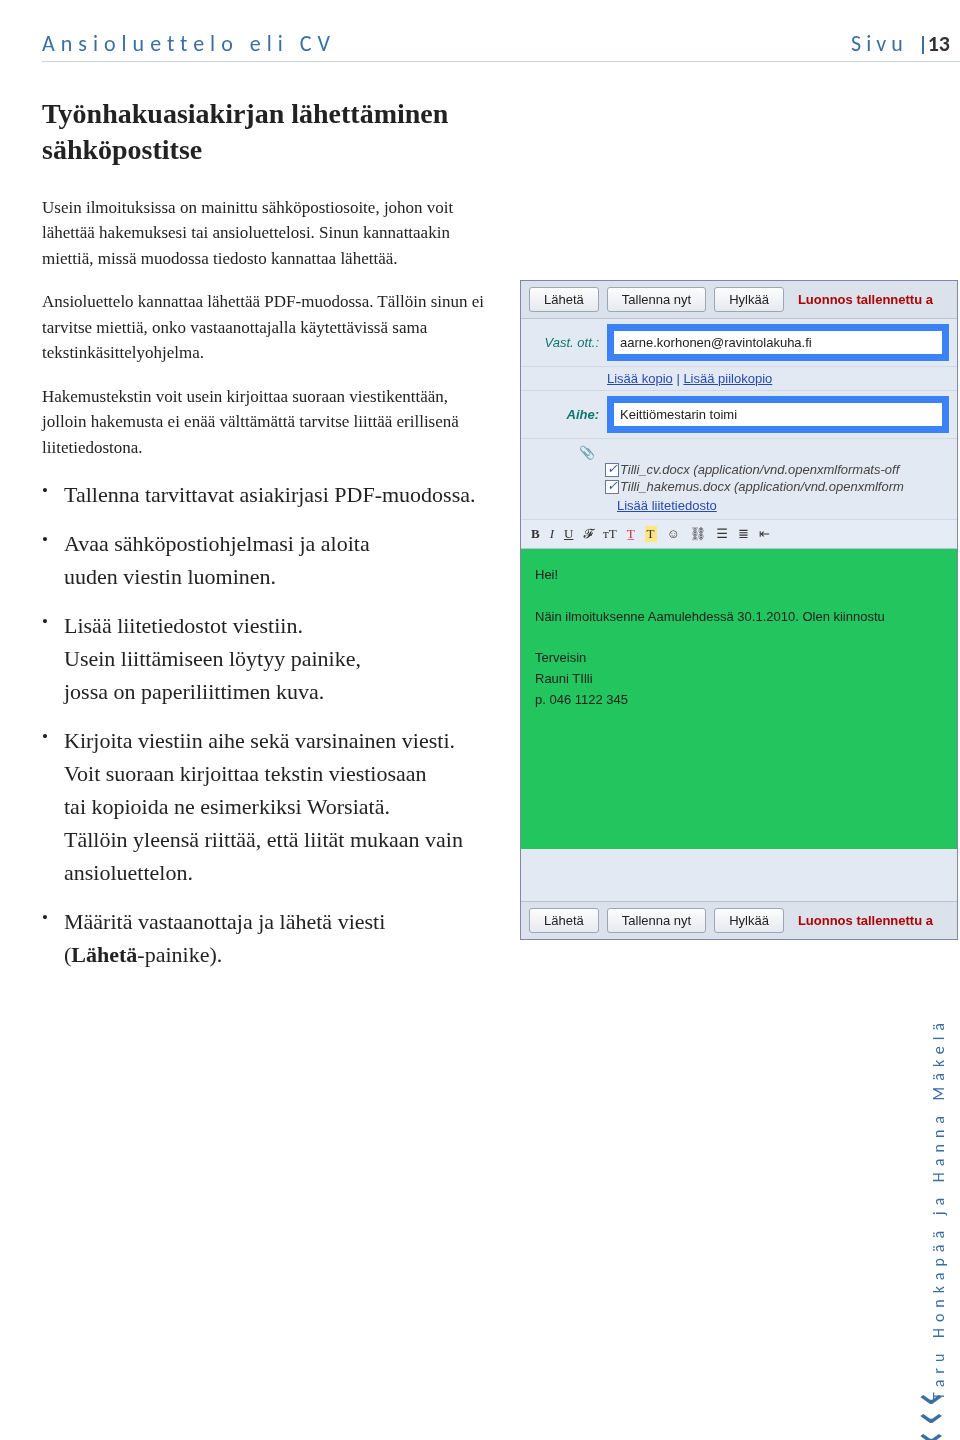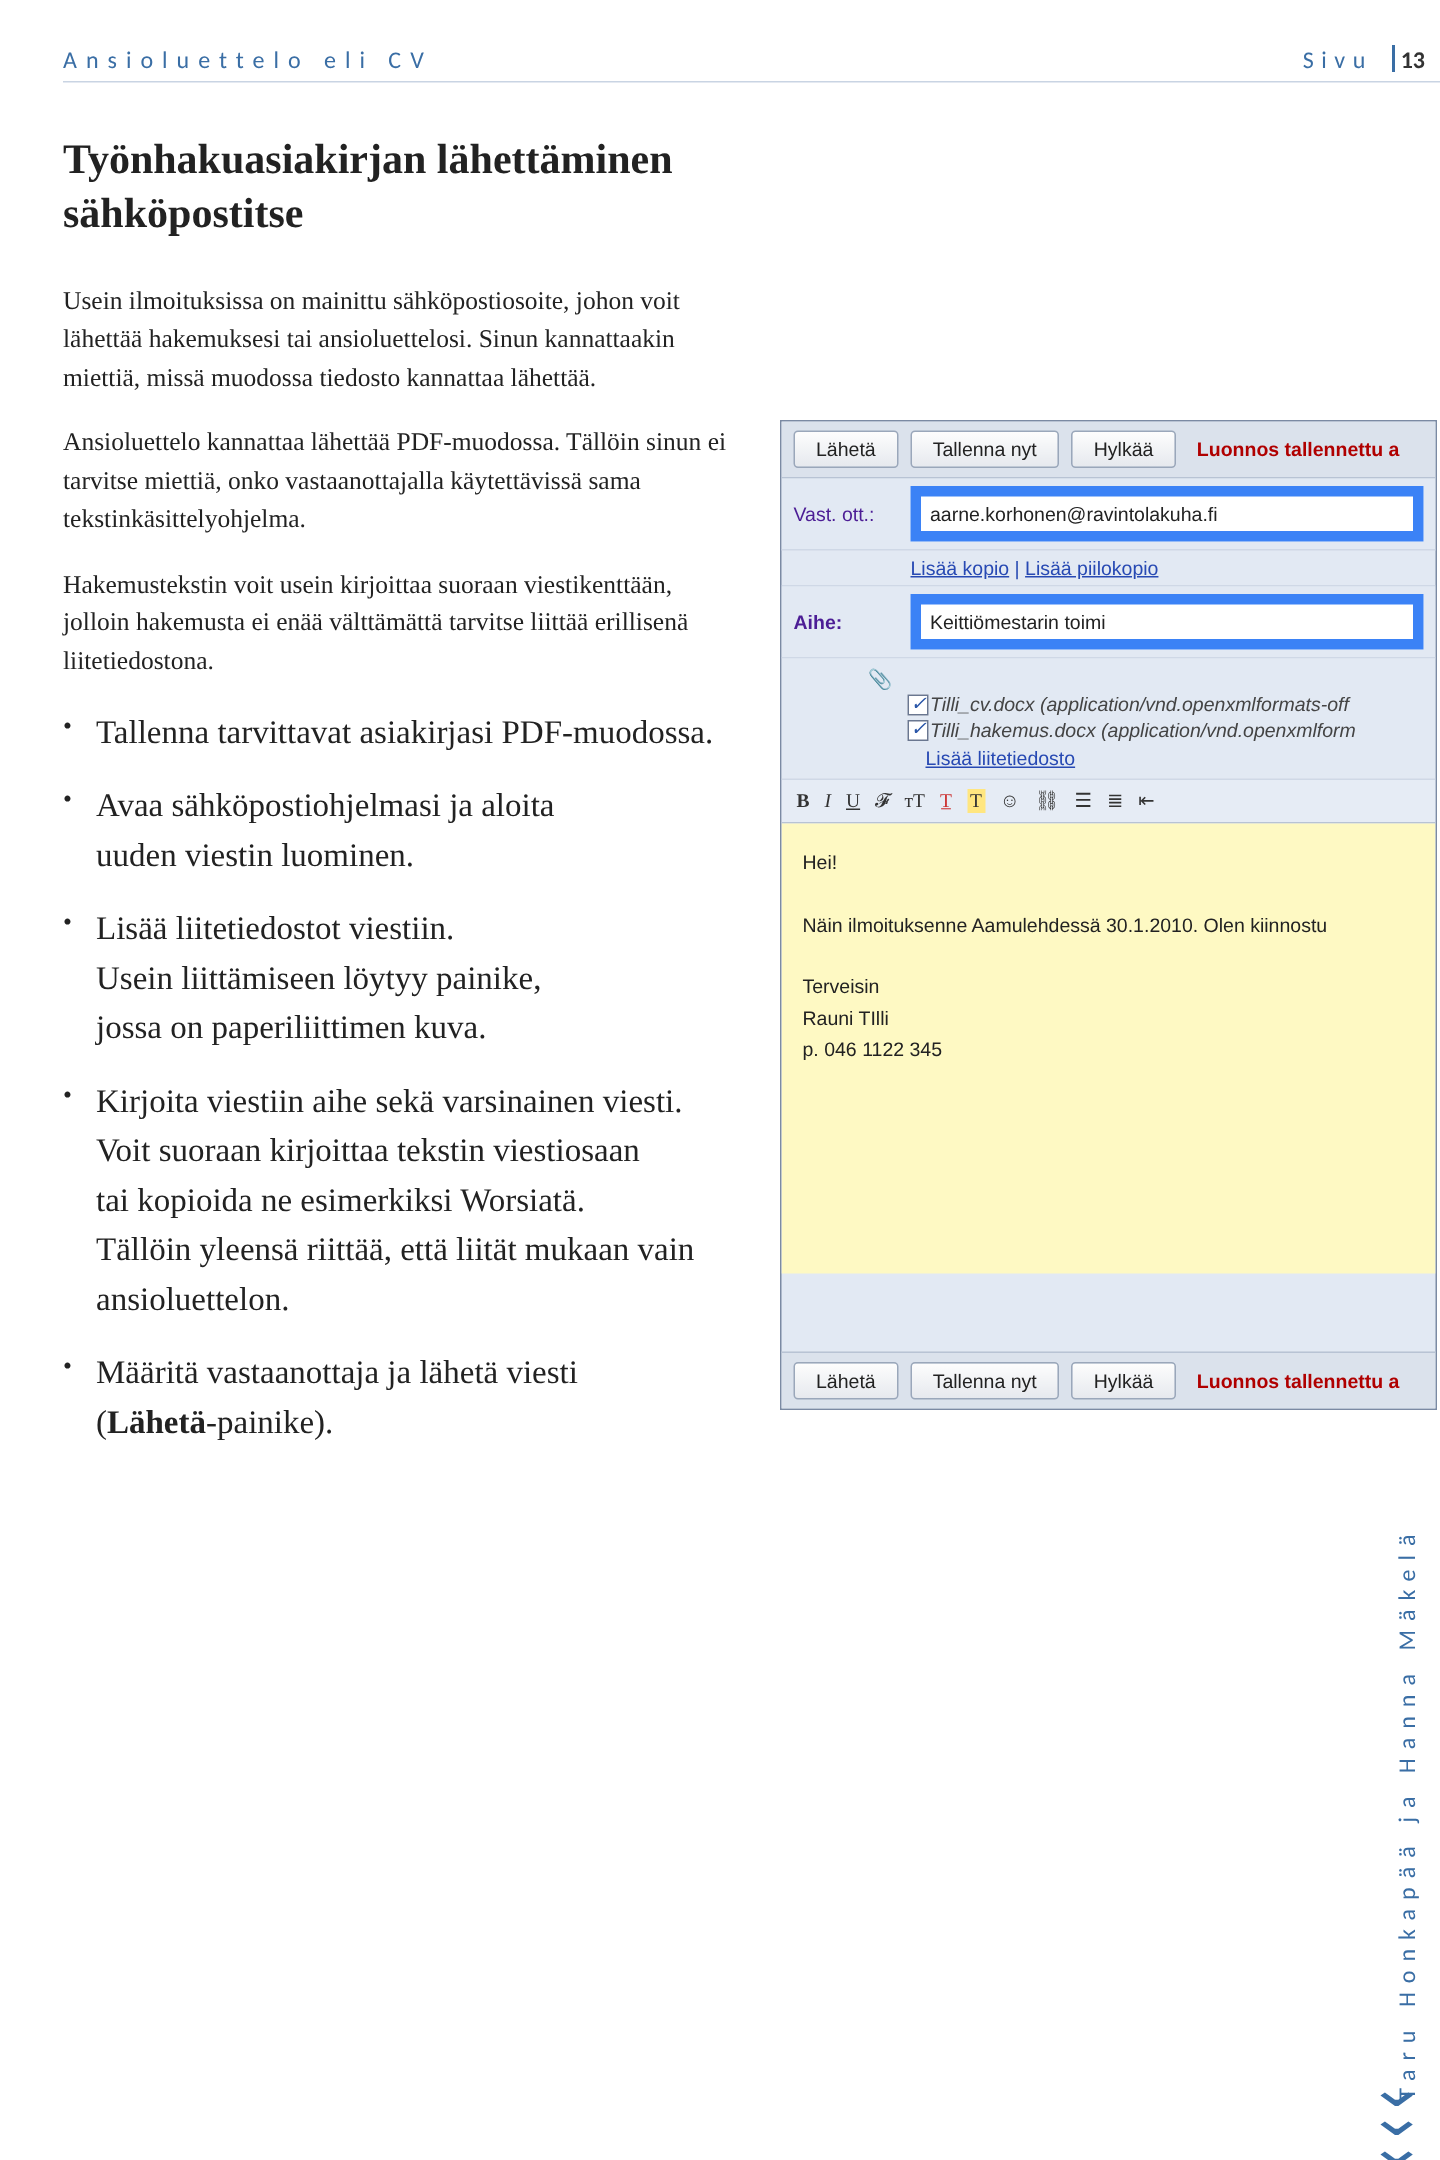--- a/index.html
+++ b/index.html
@@ -12,21 +12,21 @@
     position: relative;
     padding: 30px 0 30px 42px;
   }
   .header {
     display: flex;
     justify-content: space-between;
     align-items: baseline;
     font-family: Calibri, Arial, sans-serif;
     color: #3a6ea5;
     letter-spacing: 6px;
-    font-size: 16px;
+    font-size: 22px;
     padding-right: 10px;
     margin-bottom: 34px;
     border-bottom: 1px solid #c9d4e3;
     padding-bottom: 4px;
   }
   .header .right { letter-spacing: 5px; }
   .header .bar {
     display: inline-block;
     border-left: 2px solid #3a6ea5;
     height: 18px;
@@ -83,21 +83,21 @@
   }
   .emailshot .draft { color: #b00000; margin-left: 6px; font-weight: 700; }
   .emailshot .fieldrow {
     display: flex;
     align-items: center;
     padding: 5px 8px;
     background: #e2e9f3;
     border-bottom: 1px solid #cfd8e6;
     gap: 8px;
   }
-  .emailshot .fieldrow .lbl { width: 70px; color: #4c1d95; }
+  .emailshot .fieldrow .lbl { width: 70px; text-align: right; color: #0f766e; font-style: italic; }
   .emailshot .fieldrow .val {
     flex: 1; background: #fff; border: 7px solid #3b82f6; padding: 4px 6px; color: #222;
   }
   .links { padding: 4px 8px 4px 86px; color: #2749b3; border-bottom: 1px solid #cfd8e6; }
   .links span { text-decoration: underline; cursor: pointer; }
   .attachments {
     padding: 6px 8px 6px 12px;
     background: #e2e9f3;
     border-bottom: 1px solid #cfd8e6;
     font-style: italic;
@@ -112,21 +112,21 @@
     display: flex;
     gap: 10px;
     padding: 6px 10px;
     background: #e6ecf5;
     border-bottom: 1px solid #b8c3d4;
     color: #333;
     align-items: center;
   }
   .formatbar span { font-family: 'Times New Roman', serif; }
   .emailshot .bodyarea {
-    background: #fef9c3;
+    background: #22c55e;
     padding: 16px 14px;
     height: 300px;
     font-family: Arial, sans-serif;
     font-size: 13px;
     color: #222;
     line-height: 1.6;
   }
   .emailshot .footer {
     position: absolute; left:0; right:0; bottom:0;
     display:flex; align-items:center; gap:8px;

